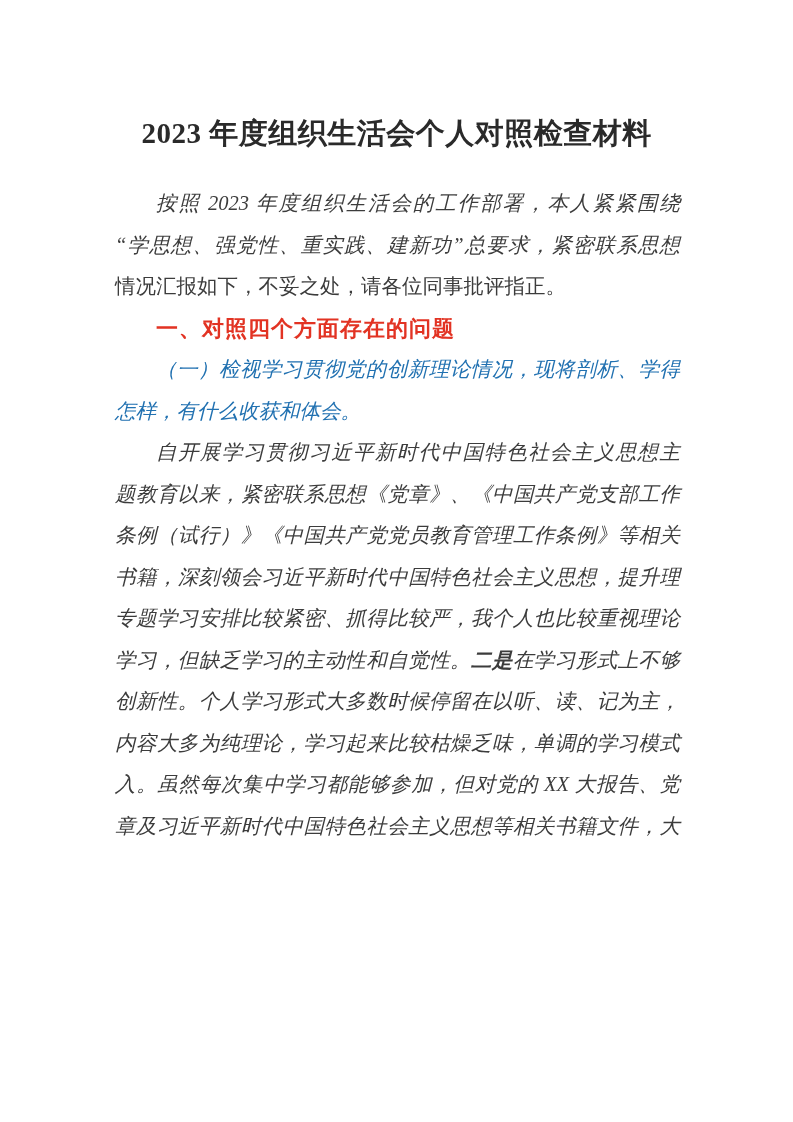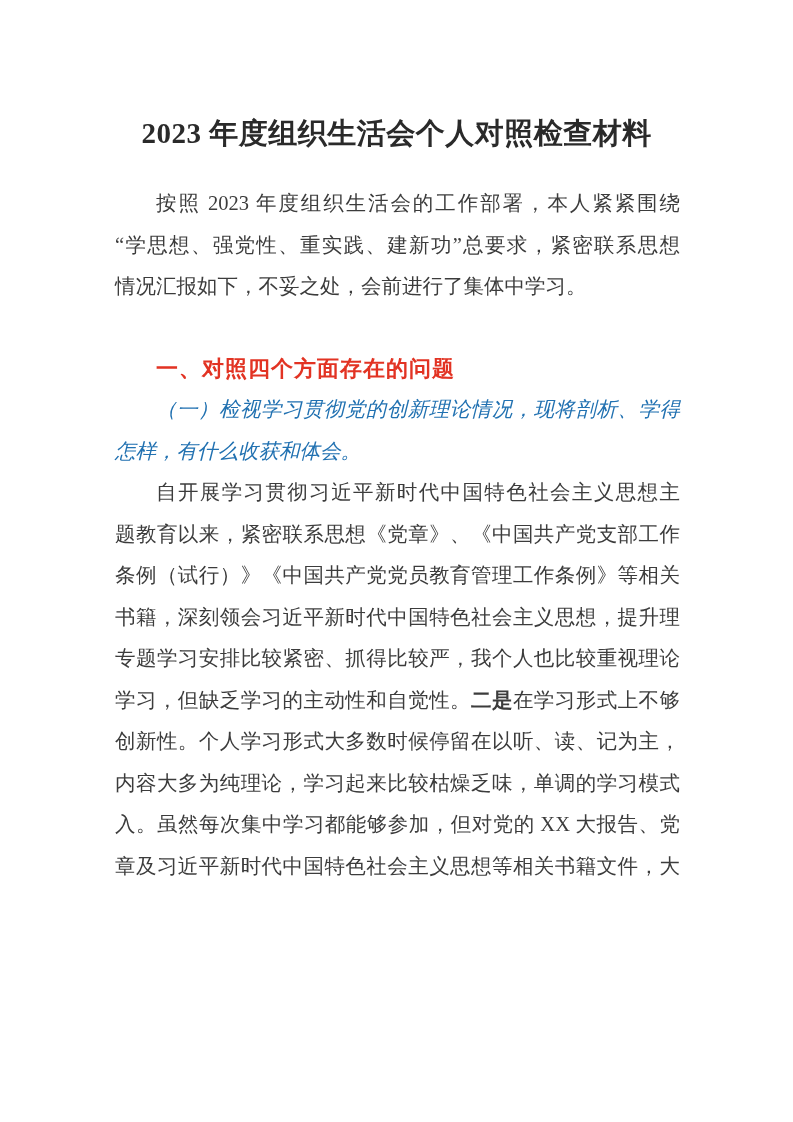--- a/index.html
+++ b/index.html
@@ -42,48 +42,48 @@
     line-height:41.5px;
     font-size:20.5px;
     color:var(--body-color);
     white-space:nowrap;
     overflow:visible;
   }
   .line.just{
     white-space:normal;
     text-align:justify;
     text-align-last:justify;
+    font-style:italic;
   }
   .line.ind{padding-left:41px;}
   .para b{font-weight:bold;}
   .para.red .line{
     color:var(--red);
     font-weight:bold;
     font-family:"Liberation Sans","DejaVu Sans",sans-serif;
     font-size:22px;
     letter-spacing:1px;
-    margin-top:40px;
   }
   .para.blue .line{
     color:var(--blue);
     font-style:italic;
     font-weight:500;
     font-size:20.5px;
   }
 </style>
 </head>
 <body>
 
 <div class="page">
   <h1 class="doc-title">2023 年度组织生活会个人对照检查材料</h1>
   <div class="content">
     <div class="para body">
         <div class="line just ind"><span>按照 2023 年度组织生活会的工作部署，本人紧紧围绕</span></div>
         <div class="line just"><span>“学思想、强党性、重实践、建新功”总要求，紧密联系思想</span></div>
-        <div class="line"><span>情况汇报如下，不妥之处，会前进行了集体中学习。</span></div>
+        <div class="line"><span>情况汇报如下，不妥之处，请各位同事批评指正。</span></div>
       </div>
     <div class="para red">
         <div class="line ind"><span>一、对照四个方面存在的问题</span></div>
       </div>
     <div class="para blue">
         <div class="line just ind"><span>（一）检视学习贯彻党的创新理论情况，现将剖析、学得</span></div>
         <div class="line"><span>怎样，有什么收获和体会。</span></div>
       </div>
     <div class="para body">
         <div class="line just ind"><span>自开展学习贯彻习近平新时代中国特色社会主义思想主</span></div>

